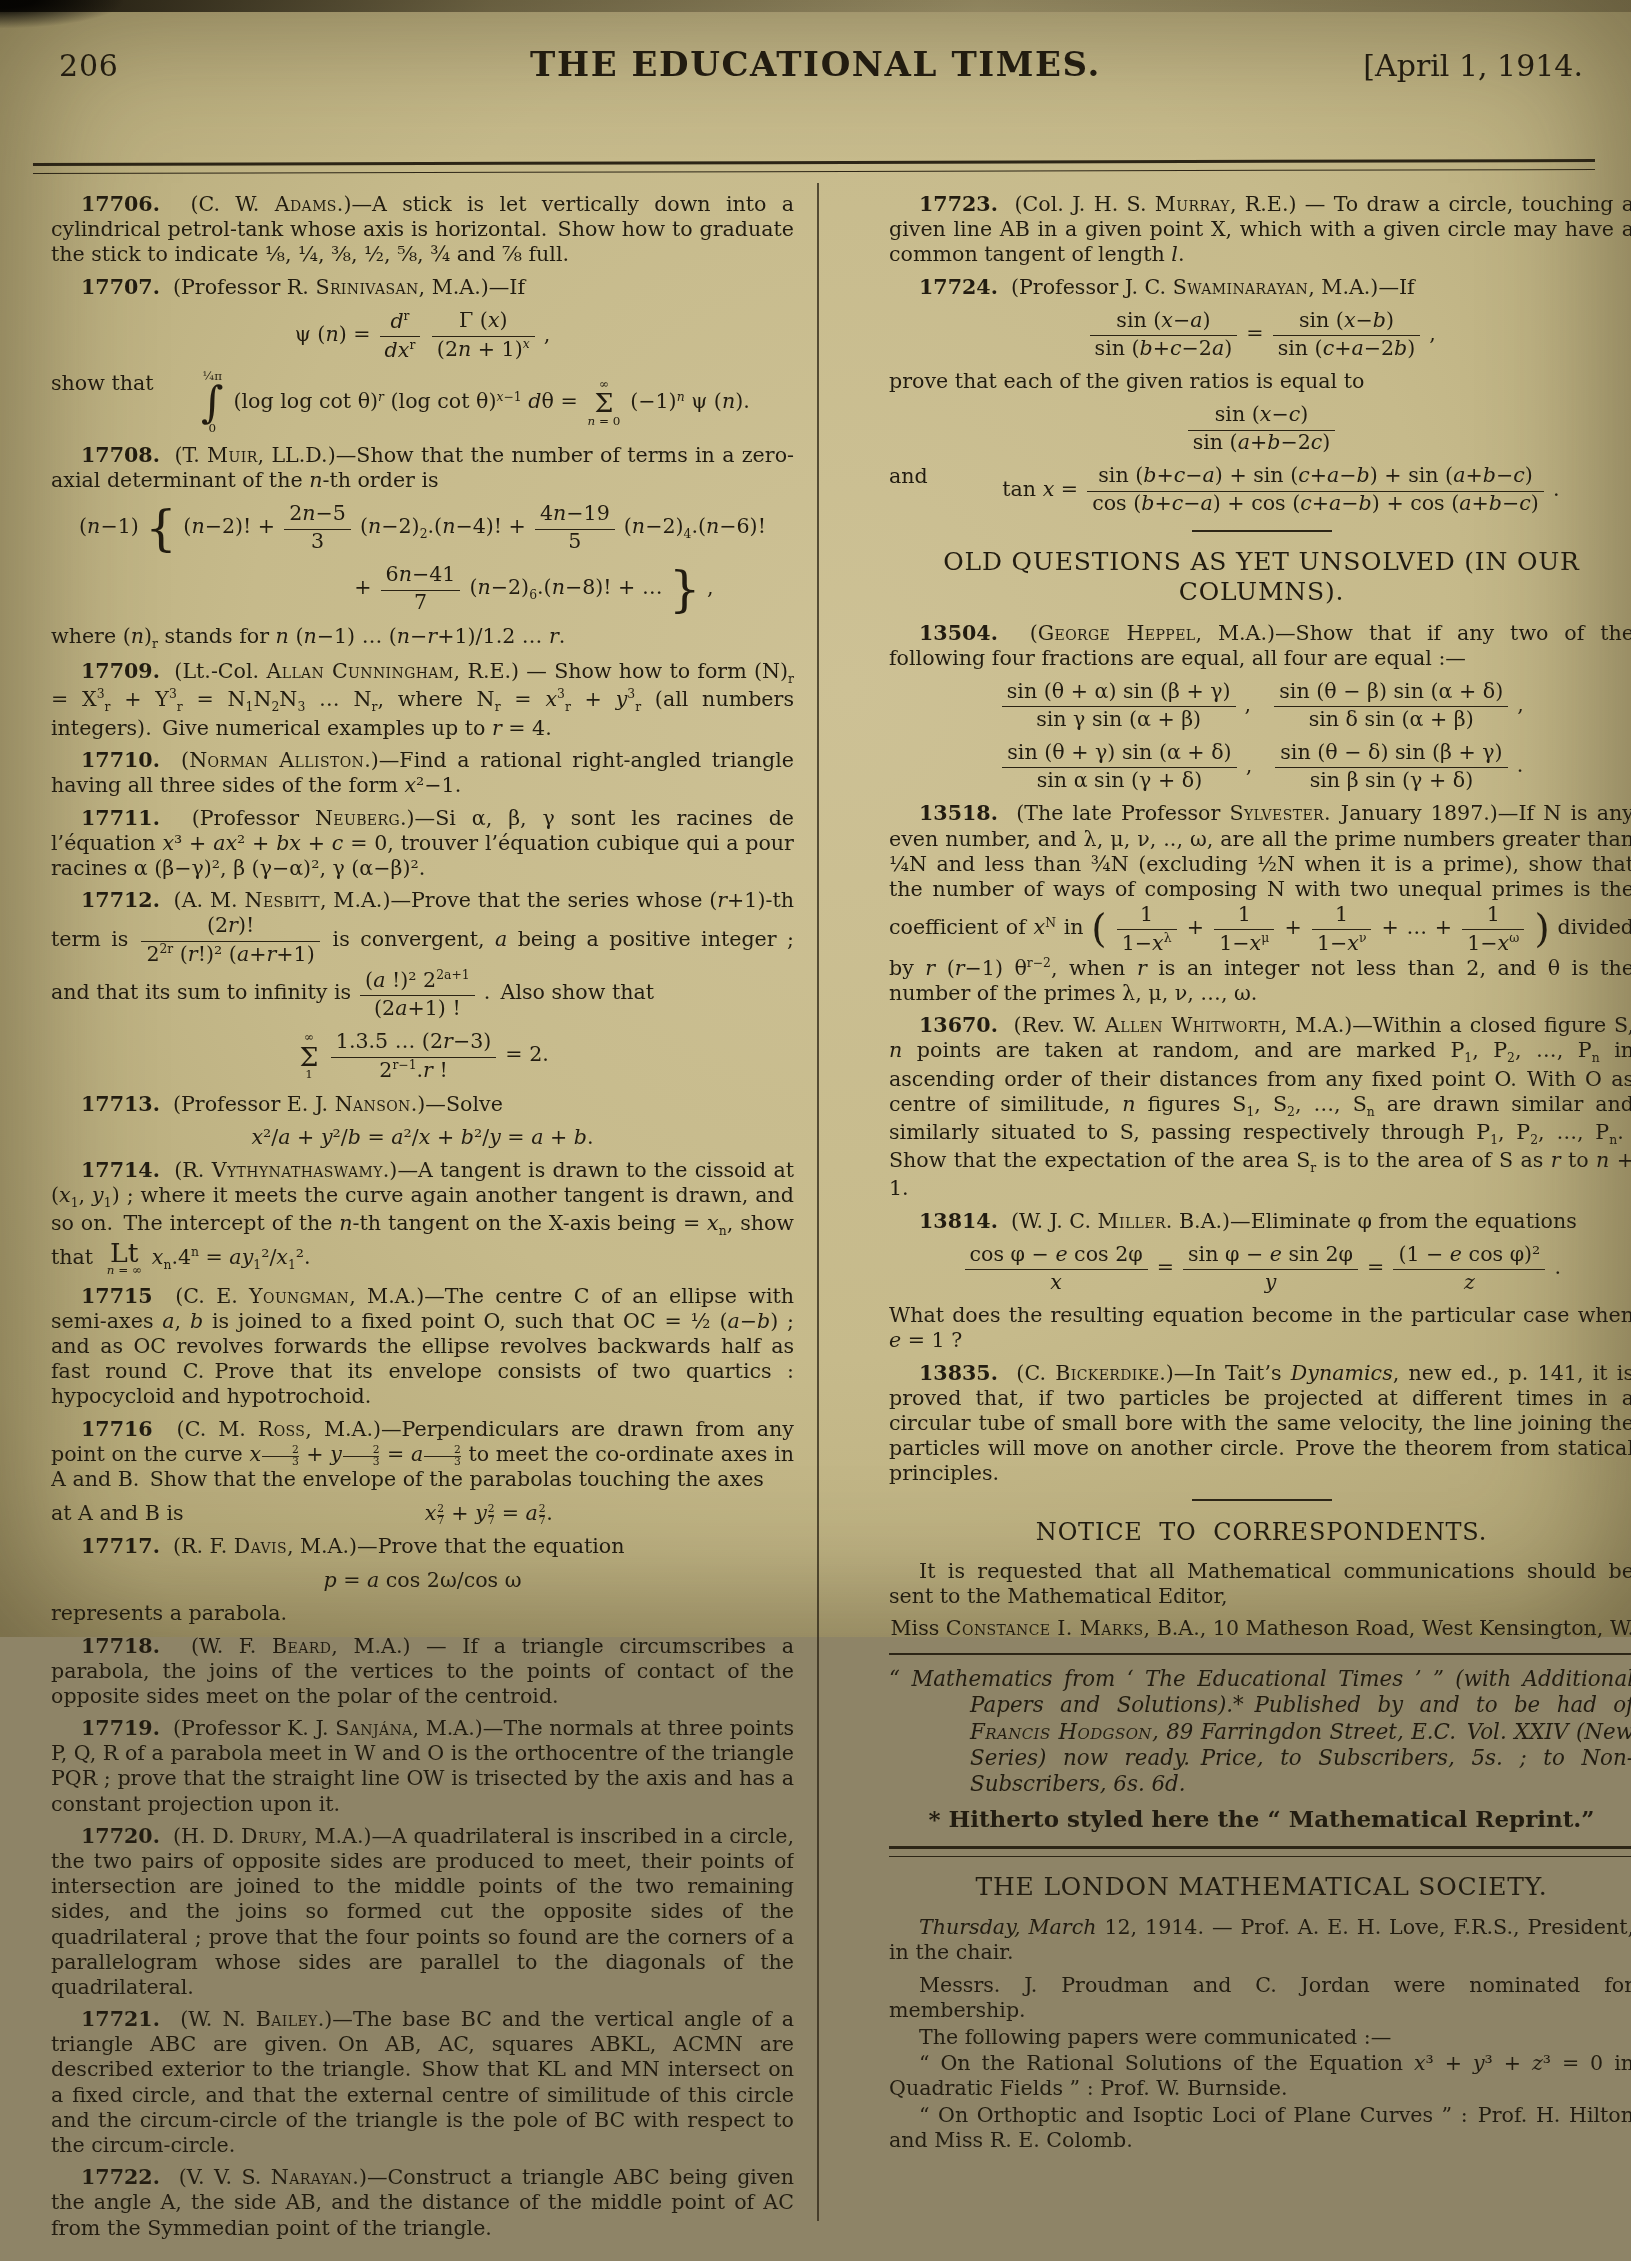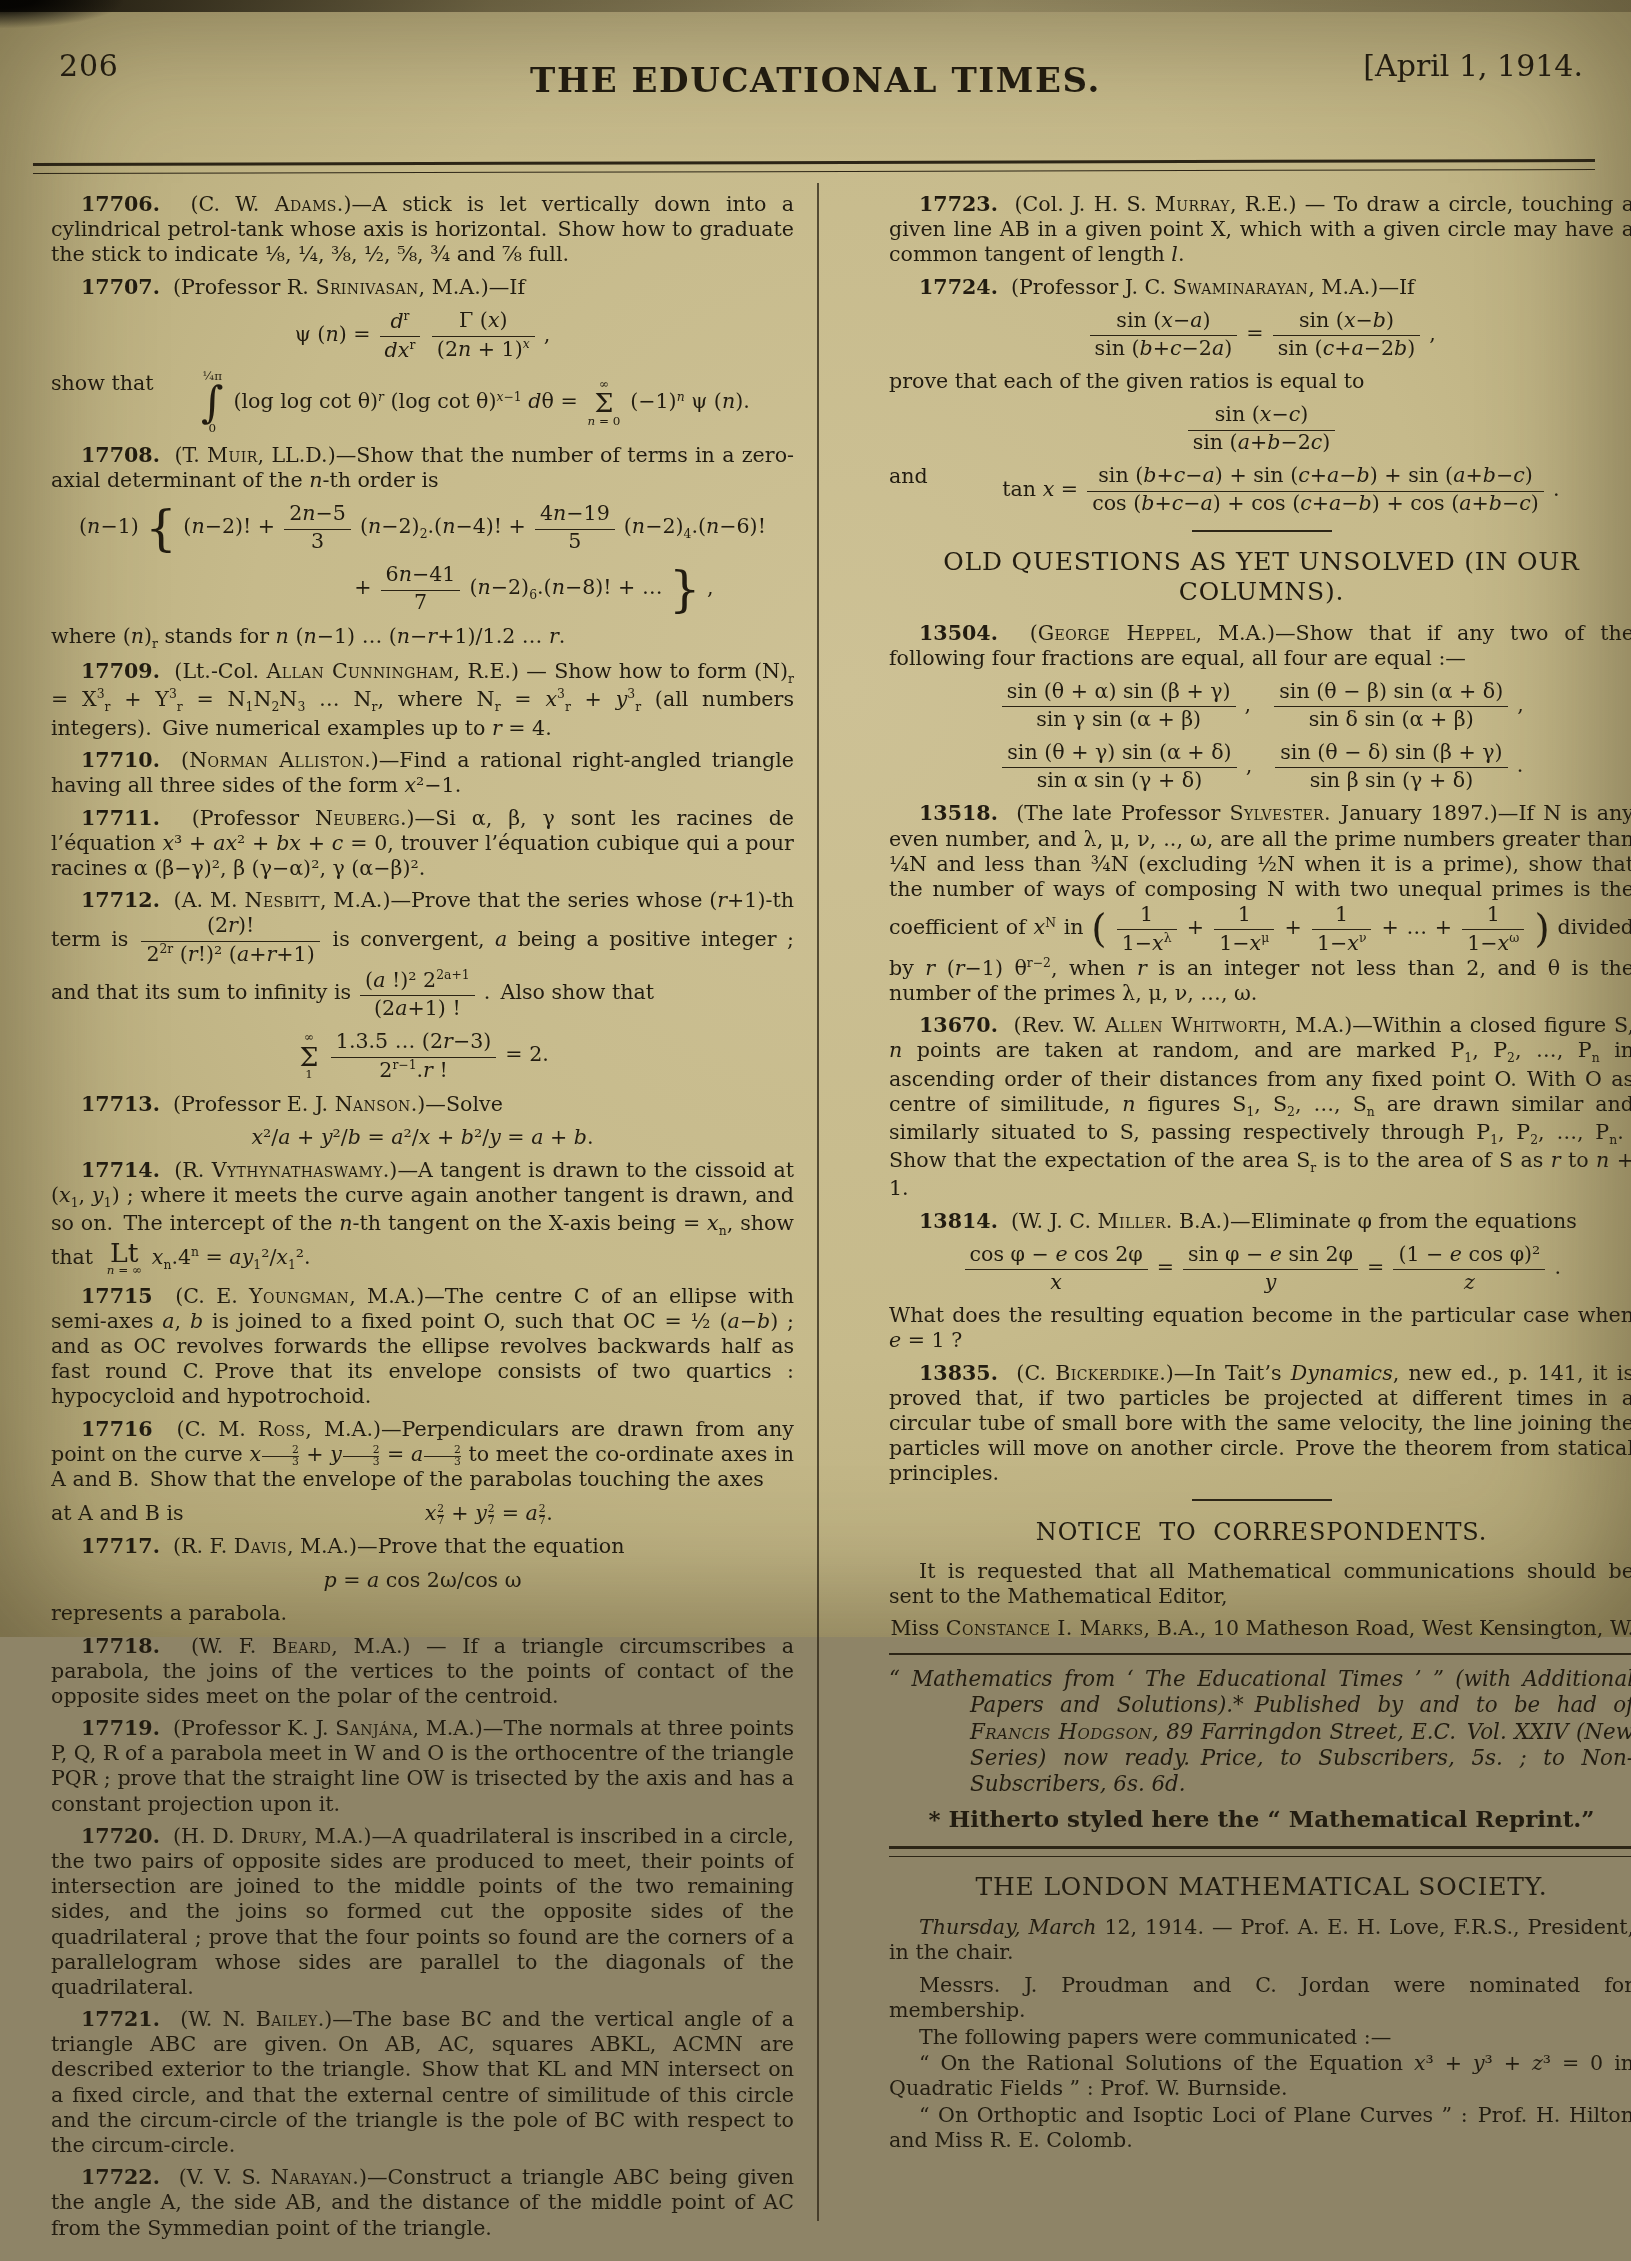--- a/index.html
+++ b/index.html
@@ -6,21 +6,21 @@
   body{width:1631px;height:2261px;overflow:hidden;background:#8e8467;}
   .page{position:relative;width:1631px;height:1637px;
     background:radial-gradient(ellipse at 52% 42%, #cdc195 0%, #c6ba8b 50%, #b4a878 88%, #a2966a 100%);
     box-shadow:inset 0 0 132px 25px rgba(56,46,22,.42);
     font-family:"DejaVu Serif","Liberation Serif",serif;color:#221c10;}
   .edge-top{position:absolute;top:0;left:0;width:100%;height:11.5px;
     background:linear-gradient(90deg,rgba(20,16,8,.95),rgba(60,52,30,.55) 30%,rgba(60,52,30,.18) 60%,rgba(60,52,30,.4));}
   .corner-blot{position:absolute;top:0;left:0;width:123px;height:28px;
     background:radial-gradient(ellipse at 0 0, rgba(5,4,2,.95) 20%, transparent 72%);}
   .masthead-num{position:absolute;top:48px;left:59px;font-size:30px;letter-spacing:0.8px;}
-  .masthead-title{position:absolute;top:60px;left:0;width:100%;text-align:center;
+  .masthead-title{position:absolute;top:44px;left:0;width:100%;text-align:center;
     font-size:34px;font-weight:bold;letter-spacing:1.6px;}
   .masthead-date{position:absolute;top:48px;right:48px;font-size:30px;}
   .hr2{position:absolute;left:33px;right:36px;top:161px;height:7.4px;
     border-top:3.3px solid #2c2516;border-bottom:1.6px solid #2c2516;transform:rotate(-0.15deg);}
   .vdiv{position:absolute;left:817px;top:183px;height:2038px;width:1.6px;background:rgba(45,38,22,.75);}
   .col{position:absolute;top:192px;height:2060px;overflow:hidden;text-align:justify;
     font-size:20.6px;line-height:1.22;}
   .col-left{left:51px;width:743px;}
   .col-right{left:889px;width:745px;}
   .sec-head-sans{font-family:"Liberation Sans","DejaVu Sans",sans-serif;font-weight:bold;

